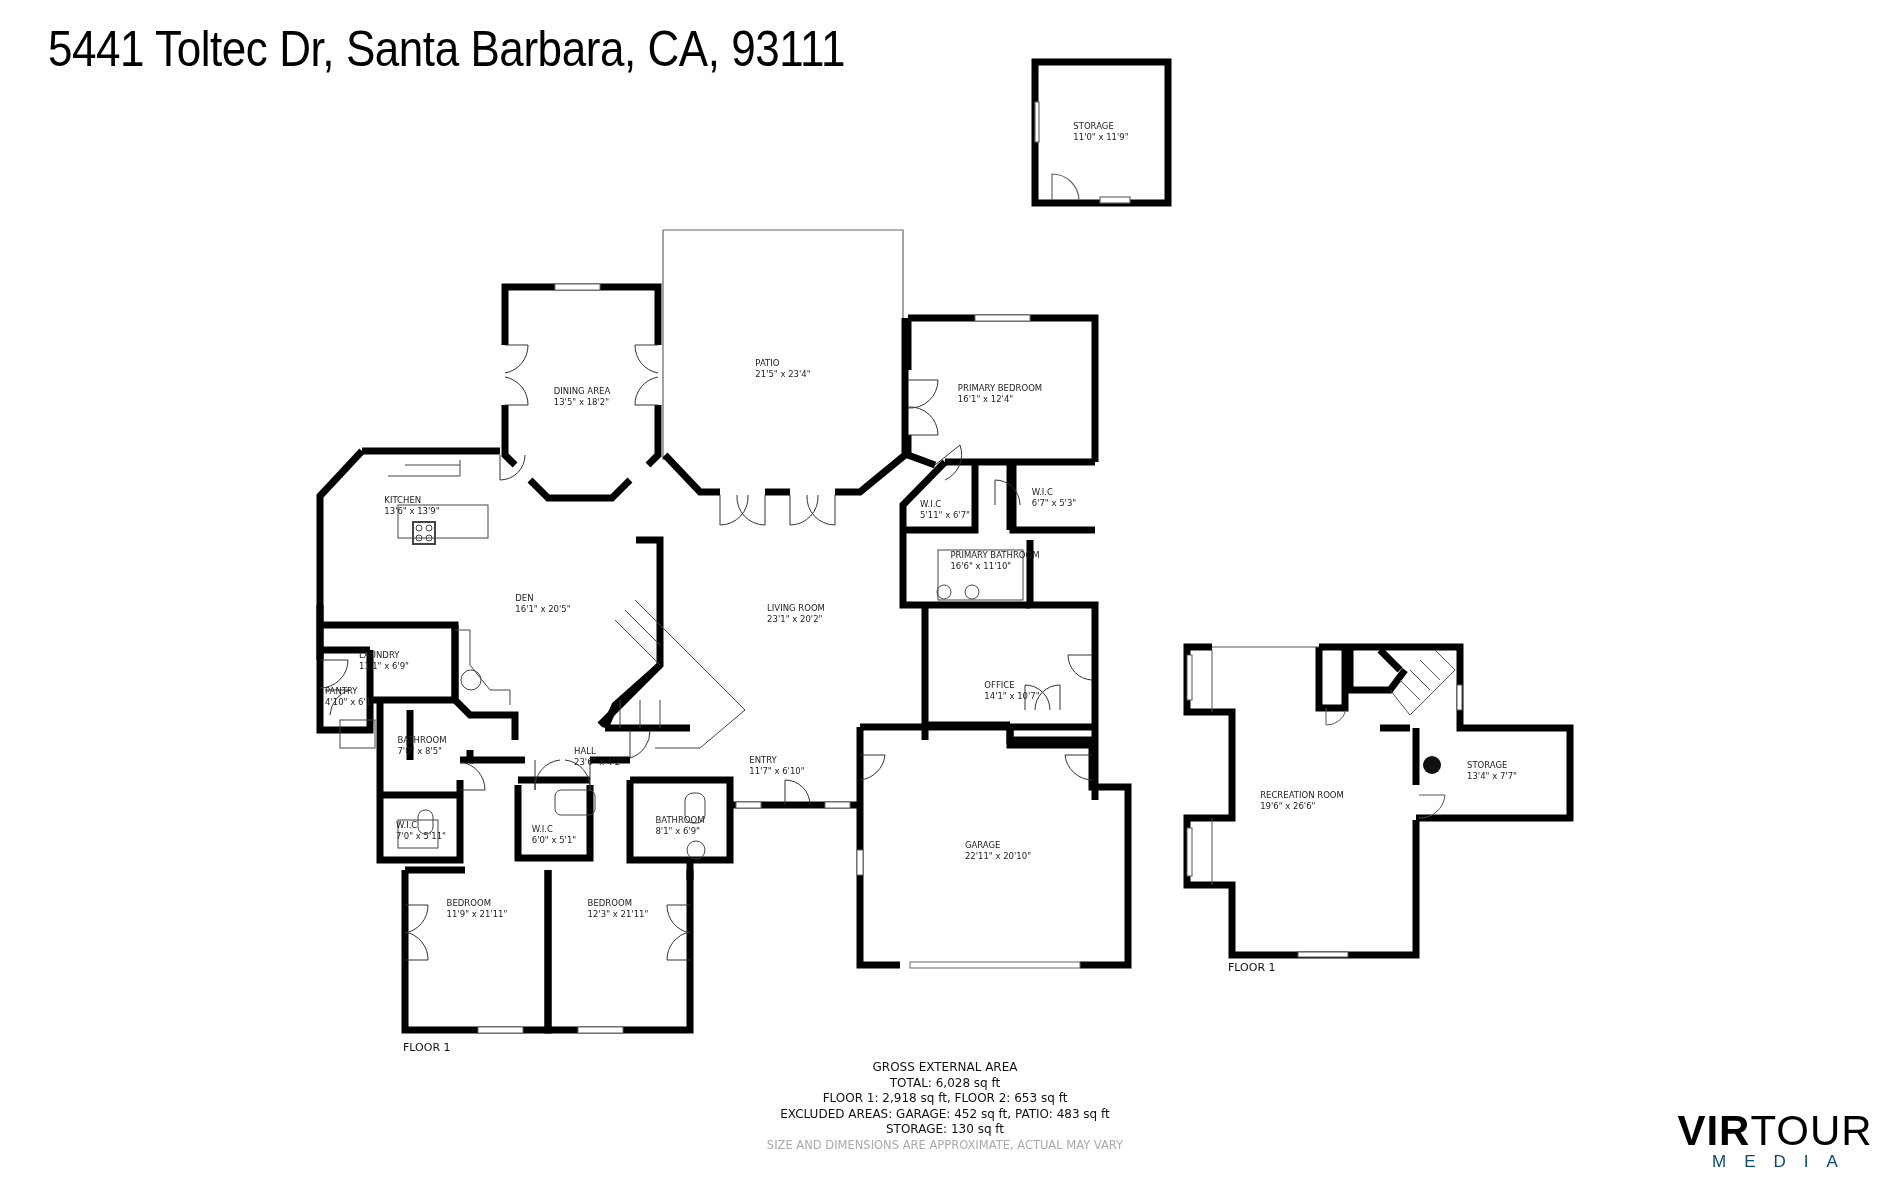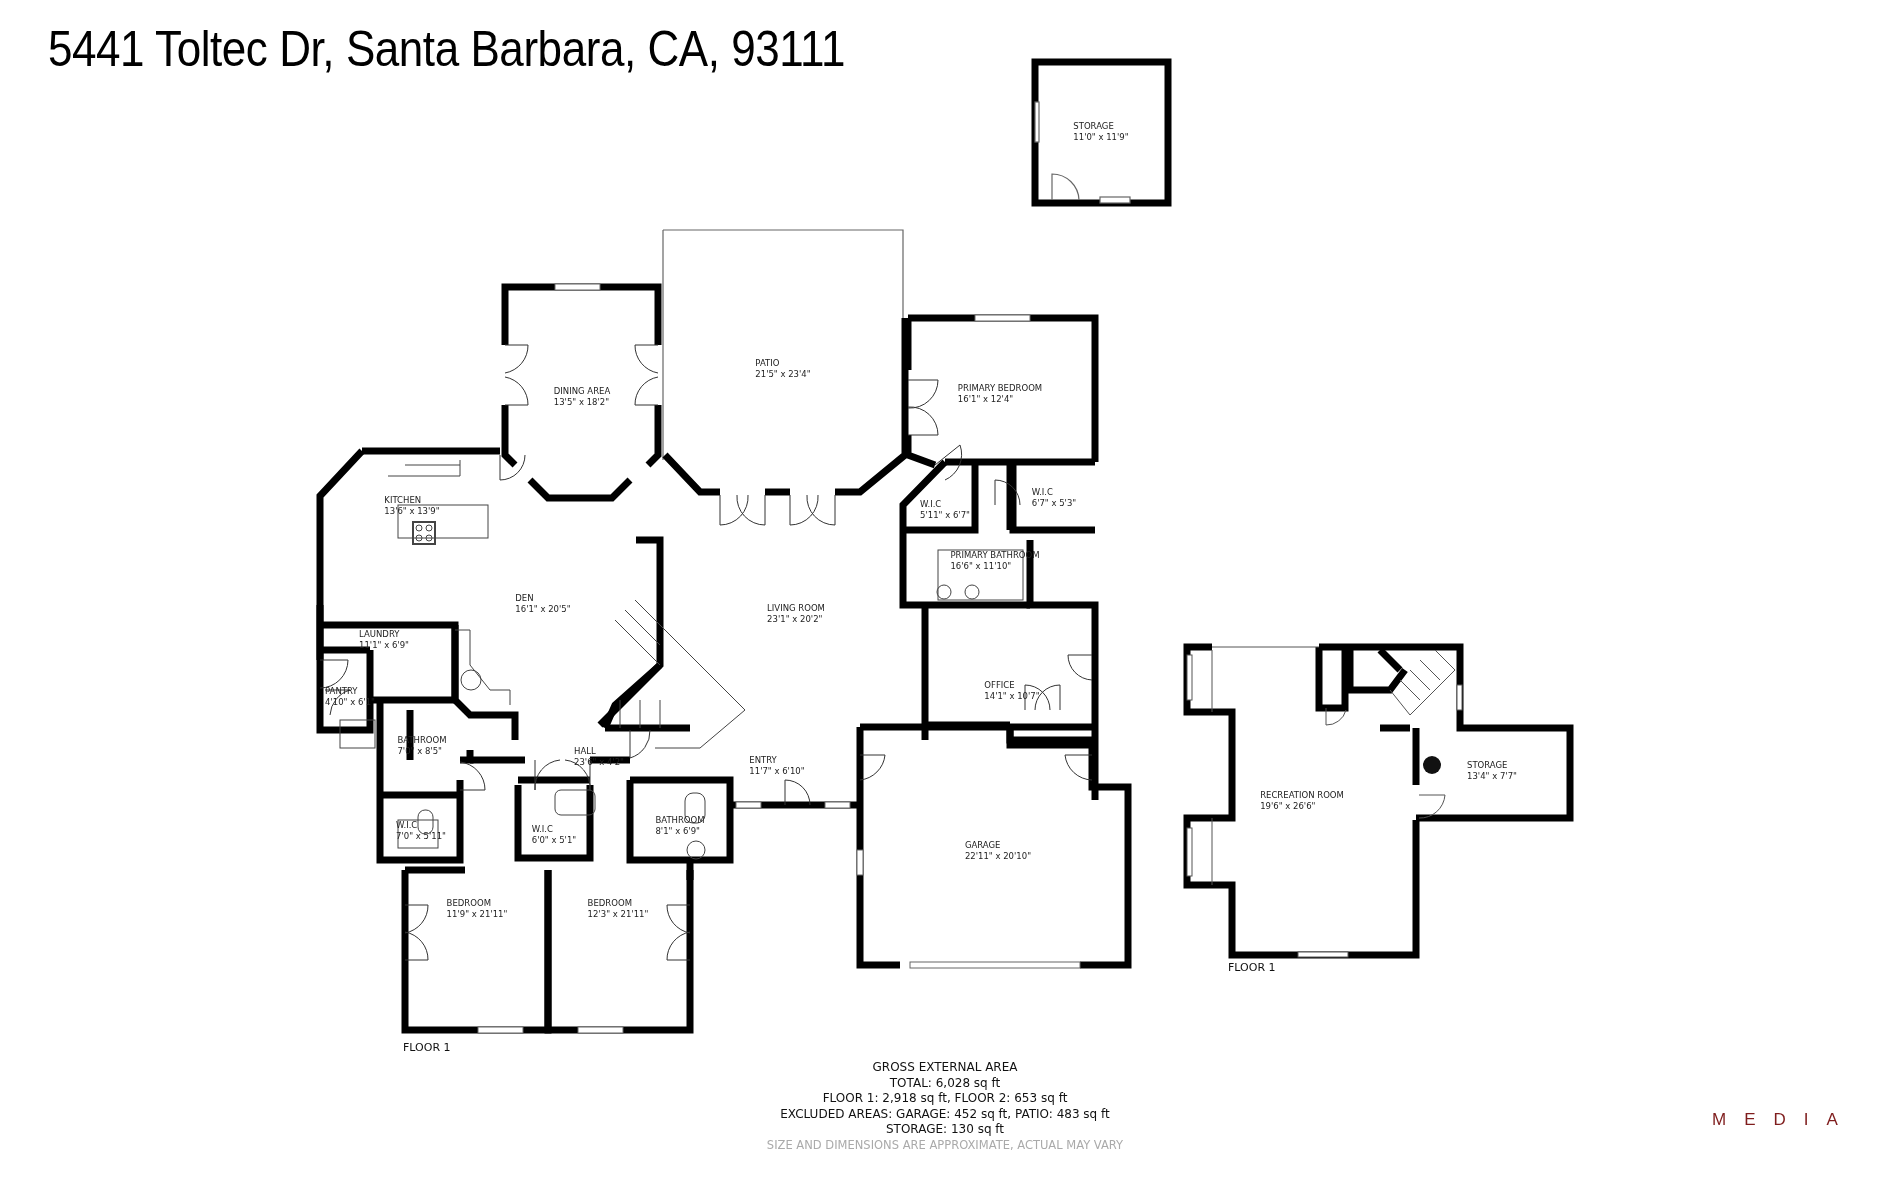--- a/index.html
+++ b/index.html
@@ -8,21 +8,21 @@
   svg.plan { position:absolute; left:0; top:0; }
   .room-label { position:absolute; font-family:"DejaVu Sans", sans-serif; font-size:8.5px; line-height:11px; color:#222; transform:translateX(-50%); white-space:nowrap; }
   .room-label .dim { display:block; }
   .floor-label { position:absolute; font-family:"DejaVu Sans", sans-serif; font-size:11px; color:#111; }
   .summary { position:absolute; left:745px; top:1060px; width:400px; text-align:center; font-family:"DejaVu Sans", sans-serif; font-size:12px; line-height:15.5px; color:#111; }
   .summary .disclaimer { color:#aaaaaa; font-size:11.5px; }
   .logo { position:absolute; left:1660px; top:1110px; width:230px; text-align:center; }
   .logo .brand { font-family:"Liberation Sans", sans-serif; font-size:42px; letter-spacing:1px; line-height:42px; color:#000; }
   .logo .brand b { font-weight:900; }
   .logo .brand span.light { font-weight:400; }
-  .logo .sub { font-family:"Liberation Sans", sans-serif; font-size:17px; letter-spacing:18px; margin-left:18px; color:#7f1d1d; }
+  .logo .sub { font-family:"Liberation Sans", sans-serif; font-size:17px; letter-spacing:18px; margin-left:18px; color:#0c4a6e; }
 </style>
 </head>
 <body>
 
 <div class="title">5441 Toltec Dr, Santa Barbara, CA, 93111</div>
 
 <svg class="plan" width="1890" height="1181" viewBox="0 0 1890 1181">
   <g fill="none" stroke="#000" stroke-width="7" stroke-linejoin="miter" stroke-linecap="square">
 
     <path d="M1035 62 H1168 V203 H1035 Z"></path>
@@ -195,21 +195,21 @@
 
 <div class="room-label" style="left:582px;top:386px;"><span>DINING AREA</span><span class="dim">13'5" x 18'2"</span></div>
 <div class="room-label" style="left:783px;top:358px;"><span>PATIO</span><span class="dim">21'5" x 23'4"</span></div>
 <div class="room-label" style="left:1000px;top:383px;"><span>PRIMARY BEDROOM</span><span class="dim">16'1" x 12'4"</span></div>
 <div class="room-label" style="left:412px;top:495px;"><span>KITCHEN</span><span class="dim">13'6" x 13'9"</span></div>
 <div class="room-label" style="left:945px;top:499px;"><span>W.I.C</span><span class="dim">5'11" x 6'7"</span></div>
 <div class="room-label" style="left:1054px;top:487px;"><span>W.I.C</span><span class="dim">6'7" x 5'3"</span></div>
 <div class="room-label" style="left:995px;top:550px;"><span>PRIMARY BATHROOM</span><span class="dim">16'6" x 11'10"</span></div>
 <div class="room-label" style="left:543px;top:593px;"><span>DEN</span><span class="dim">16'1" x 20'5"</span></div>
 <div class="room-label" style="left:796px;top:603px;"><span>LIVING ROOM</span><span class="dim">23'1" x 20'2"</span></div>
-<div class="room-label" style="left:384px;top:629px;"><span>LAUNDRY</span><span class="dim">11'1" x 6'9"</span></div>
+<div class="room-label" style="left:384px;top:650px;"><span>LAUNDRY</span><span class="dim">11'1" x 6'9"</span></div>
 <div class="room-label" style="left:1012px;top:680px;"><span>OFFICE</span><span class="dim">14'1" x 10'7"</span></div>
 <div class="room-label" style="left:350px;top:686px;"><span>PANTRY</span><span class="dim">4'10" x 6'1"</span></div>
 <div class="room-label" style="left:422px;top:735px;"><span>BATHROOM</span><span class="dim">7'0" x 8'5"</span></div>
 <div class="room-label" style="left:599px;top:746px;"><span>HALL</span><span class="dim">23'6" x 4'2"</span></div>
 <div class="room-label" style="left:777px;top:755px;"><span>ENTRY</span><span class="dim">11'7" x 6'10"</span></div>
 <div class="room-label" style="left:421px;top:820px;"><span>W.I.C</span><span class="dim">7'0" x 5'11"</span></div>
 <div class="room-label" style="left:554px;top:824px;"><span>W.I.C</span><span class="dim">6'0" x 5'1"</span></div>
 <div class="room-label" style="left:680px;top:815px;"><span>BATHROOM</span><span class="dim">8'1" x 6'9"</span></div>
 <div class="room-label" style="left:998px;top:840px;"><span>GARAGE</span><span class="dim">22'11" x 20'10"</span></div>
 <div class="room-label" style="left:477px;top:898px;"><span>BEDROOM</span><span class="dim">11'9" x 21'11"</span></div>
@@ -226,14 +226,15 @@
 <div class="summary">
   <div>GROSS EXTERNAL AREA</div>
   <div>TOTAL: 6,028 sq ft</div>
   <div>FLOOR 1: 2,918 sq ft, FLOOR 2: 653 sq ft</div>
   <div>EXCLUDED AREAS: GARAGE: 452 sq ft, PATIO: 483 sq ft</div>
   <div>STORAGE: 130 sq ft</div>
   <div class="disclaimer">SIZE AND DIMENSIONS ARE APPROXIMATE, ACTUAL MAY VARY</div>
 </div>
 
 <div class="logo">
+  <div class="brand"><b>VIR</b><span class="light">TOUR</span></div>
   <div class="sub">MEDIA</div>
 </div>
 
 </body></html>

